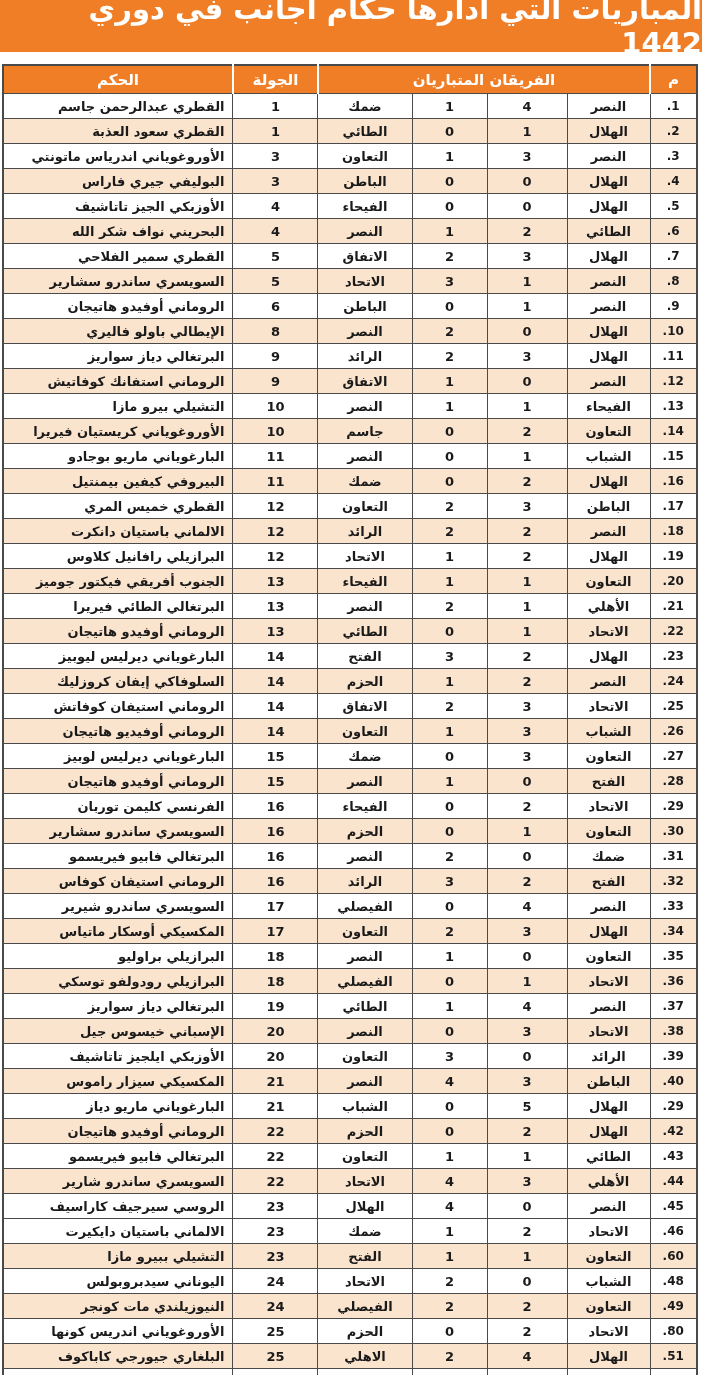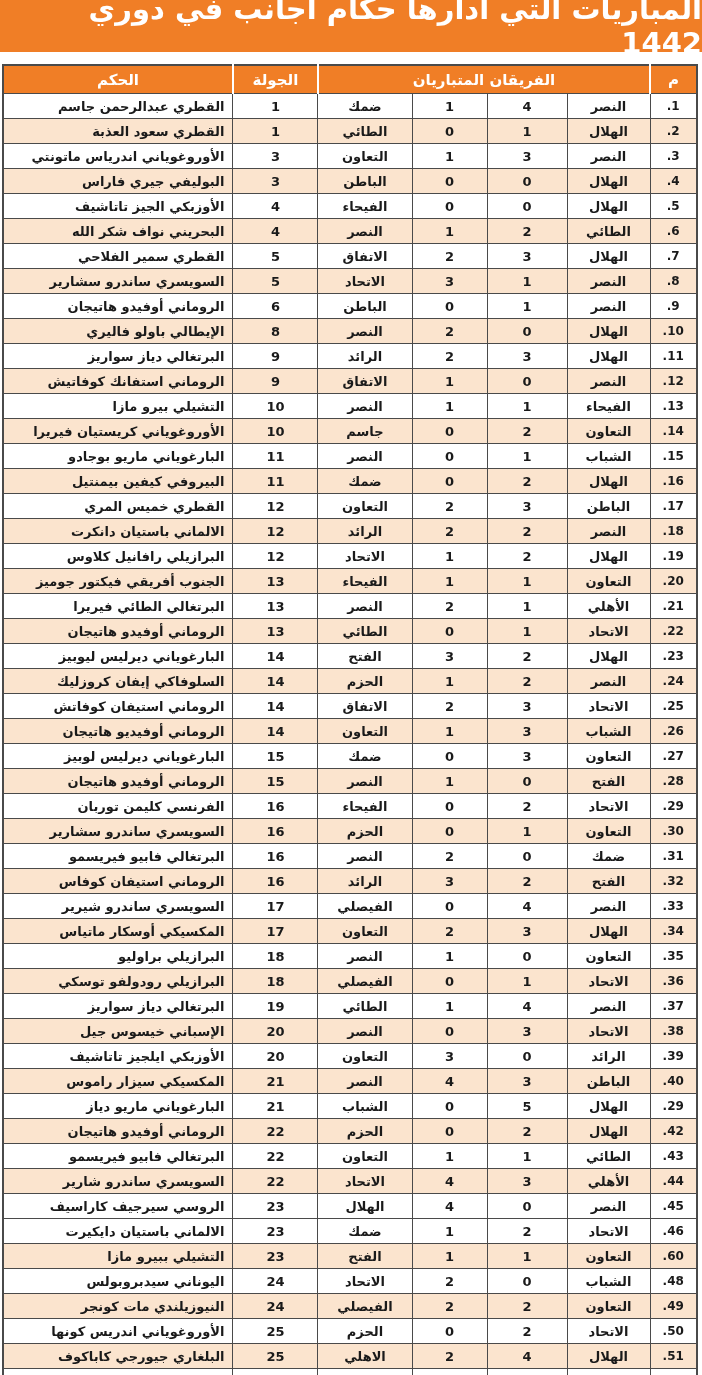--- a/index.html
+++ b/index.html
@@ -494,21 +494,21 @@
         <tr class="shaded">
     <td class="num">49.</td>
     <td>التعاون</td>
     <td>2</td>
     <td>2</td>
     <td>الفيصلي</td>
     <td>24</td>
     <td class="ref">النيوزيلندي مات كونجر</td>
   </tr>
         <tr>
-    <td class="num">50.</td>
+    <td class="num">80.</td>
     <td>الاتحاد</td>
     <td>2</td>
     <td>0</td>
     <td>الحزم</td>
     <td>25</td>
     <td class="ref">الأوروغوياني اندريس كونها</td>
   </tr>
         <tr class="shaded">
     <td class="num">51.</td>
     <td>الهلال</td>

